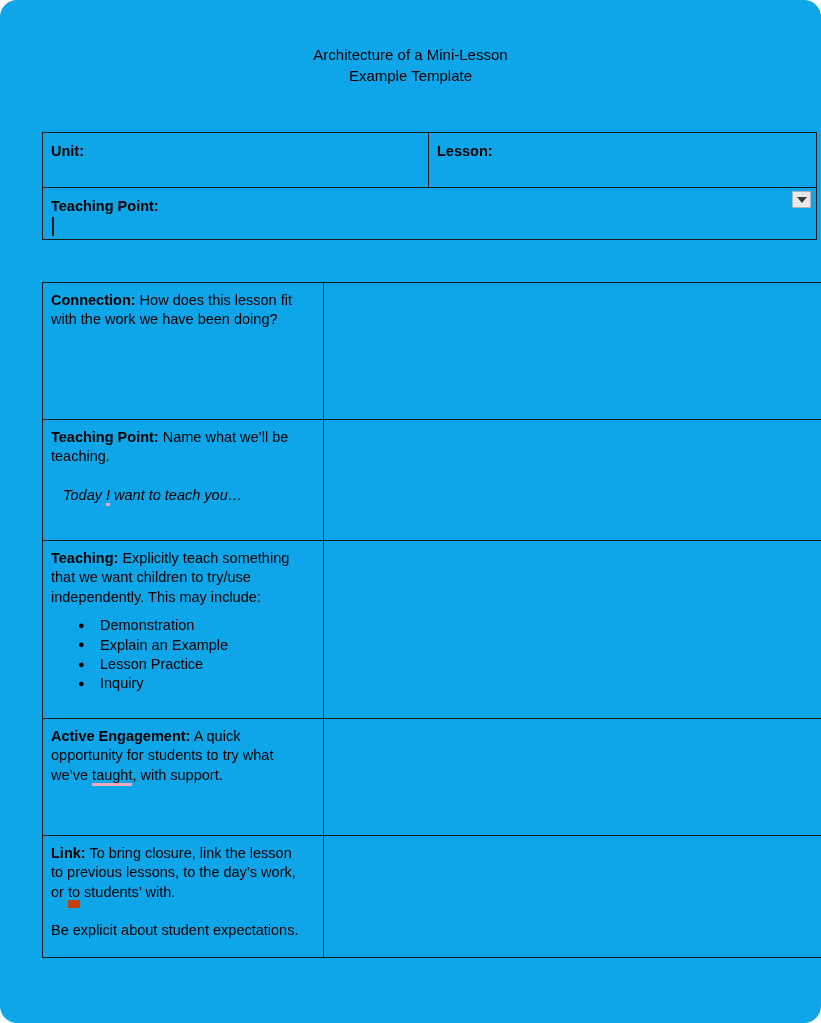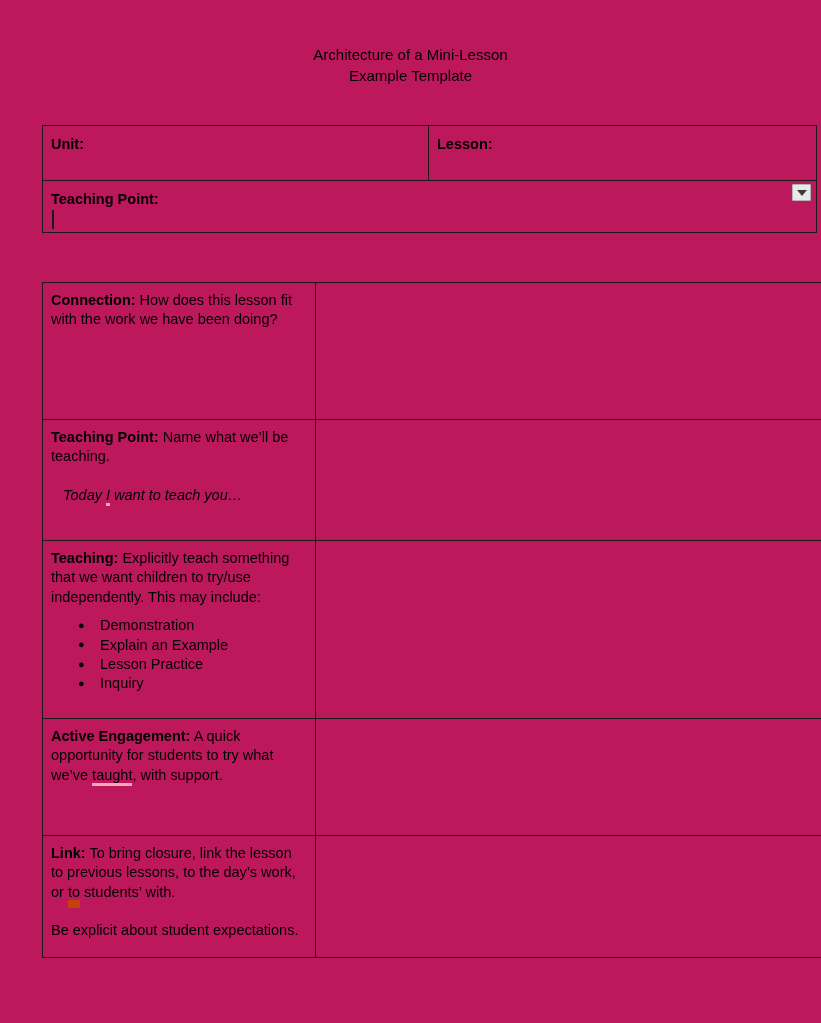--- a/index.html
+++ b/index.html
@@ -12,41 +12,42 @@
     height: 1023px;
     position: relative;
     font-family: "Liberation Sans", sans-serif;
     color: #000000;
     overflow: hidden;
   }
 
   .page {
     position: absolute;
     inset: 0;
-    background: #be185d;
+    background: #0ea5e9;
+    border-radius: 17px;
   }
 
   
   .doc-title {
     position: absolute;
     top: 44px;
     left: 0;
     width: 821px;
     text-align: center;
     font-size: 15px;
     line-height: 21px;
     color: #000;
   }
   .doc-title .line { display: block; }
 
   
   .header-table {
     position: absolute;
     left: 42px;
-    top: 125px;
+    top: 132px;
     width: 756px;
     border-collapse: collapse;
     table-layout: fixed;
     padding-left: 17px;
   }
   .header-table td {
     border: 1.6px solid #1a1a1a;
     vertical-align: top;
     padding: 9px 0 0 8px;
     font-size: 14.5px;
@@ -93,21 +94,21 @@
     position: absolute;
     left: 42px;
     top: 282px;
     width: 756px;
     border-collapse: collapse;
     table-layout: fixed;
   }
   .main-table td {
     border: 1.6px solid #1a1a1a;
     vertical-align: top;
-    padding: 8px 13px 8px 8px;
+    padding: 8px 21px 8px 8px;
     font-size: 14.5px;
     line-height: 19.4px;
   }
   .col-prompt { width: 251px; }
   .col-blank  { width: 505px; }
 
   .r1 { height: 137px; }
   .r2 { height: 121px; }
   .r3 { height: 178px; }
   .r4 { height: 117px; }

